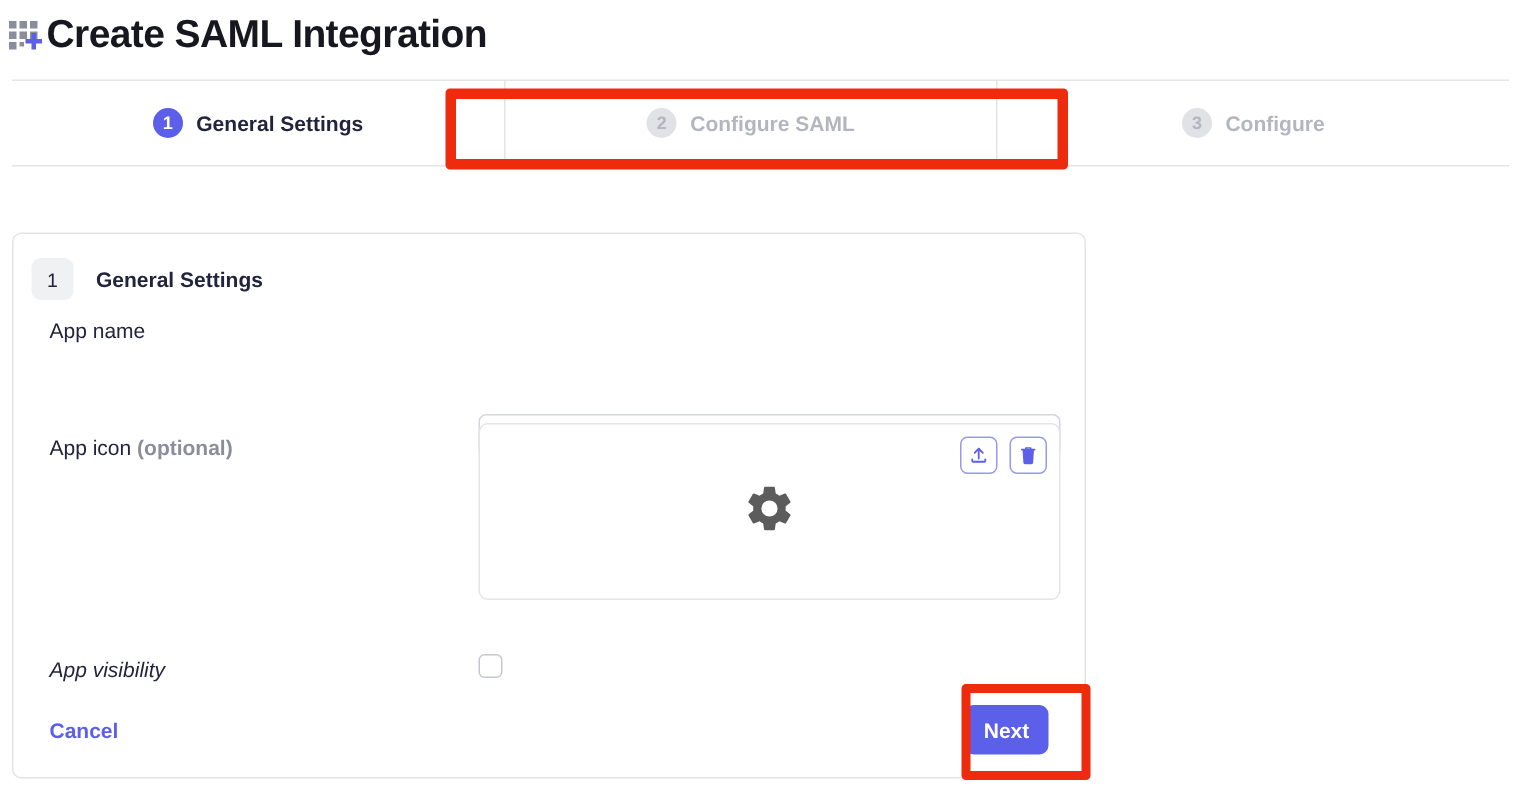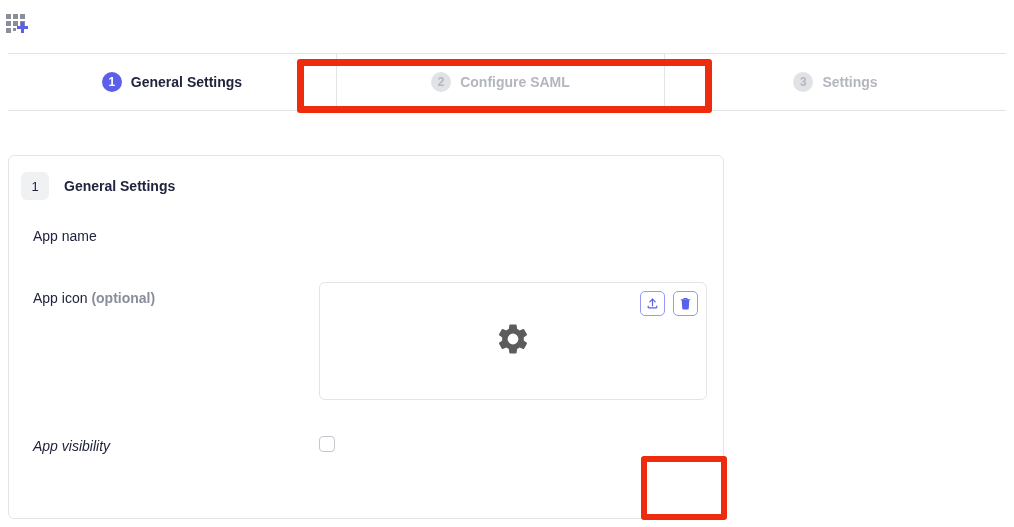--- a/index.html
+++ b/index.html
@@ -144,21 +144,21 @@
   .row-label {
     position: absolute;
     left: 24px;
     font-size: 14px;
     color: #21243d;
     white-space: nowrap;
   }
   .row-label .optional { color: #8a8e9b; font-weight: bold; }
 
   
-  .row-appname { top: 64px; height: 70px; }
+  .row-appname { top: 48px; height: 70px; }
   .row-appname .row-label { top: 8px; }
 
   .highlight-box {
     position: absolute;
     border: 7px solid #ef2b0e;
     border-radius: 3px;
     box-sizing: border-box;
     pointer-events: none;
   }
   .hl-appname {
@@ -312,34 +312,35 @@
     <div class="sq" style="left:9px;  top:6px;"></div>
     <div class="sq" style="left:16px; top:6px;"></div>
     <div class="sq" style="left:2px;  top:13px;"></div>
     <div class="sq" style="left:9px;  top:13px;"></div>
     <div class="sq" style="left:16px; top:13px;"></div>
     <div class="sq" style="left:2px;  top:20px;"></div>
     <div class="sq" style="left:9px;  top:20px; width:3px; height:3px;"></div>
     <div class="plus-h"></div>
     <div class="plus-v"></div>
   </div>
+  <div class="page-title">Create SAML Integration</div>
 </div>
 
 <div class="tabs">
   <div class="tab tab-1">
     <div class="tab-badge active">1</div>
     <div class="tab-label active">General Settings</div>
   </div>
   <div class="tab tab-2">
     <div class="tab-badge inactive">2</div>
     <div class="tab-label inactive">Configure SAML</div>
   </div>
   <div class="tab tab-3">
     <div class="tab-badge inactive">3</div>
-    <div class="tab-label inactive">Settings</div>
+    <div class="tab-label inactive">Configure</div>
   </div>
 </div>
 
 <div class="card">
 
   <div class="card-header">
     <div class="card-step-badge">1</div>
     <div class="card-header-title">General Settings</div>
   </div>
 
@@ -384,16 +385,20 @@
     </div>
   </div>
 
   <div class="form-row row-visibility">
     <div class="row-label">App visibility</div>
     <div class="checkbox-wrap">
       <div class="checkbox"></div>
     </div>
   </div>
 
+  <div class="card-footer">
+    <a class="cancel-link">Cancel</a>
+    <button class="next-btn">Next</button>
+  </div>
 </div>
 
 <div class="highlight-box hl-appname"></div>
 <div class="highlight-box hl-next"></div>
 
 </body></html>

